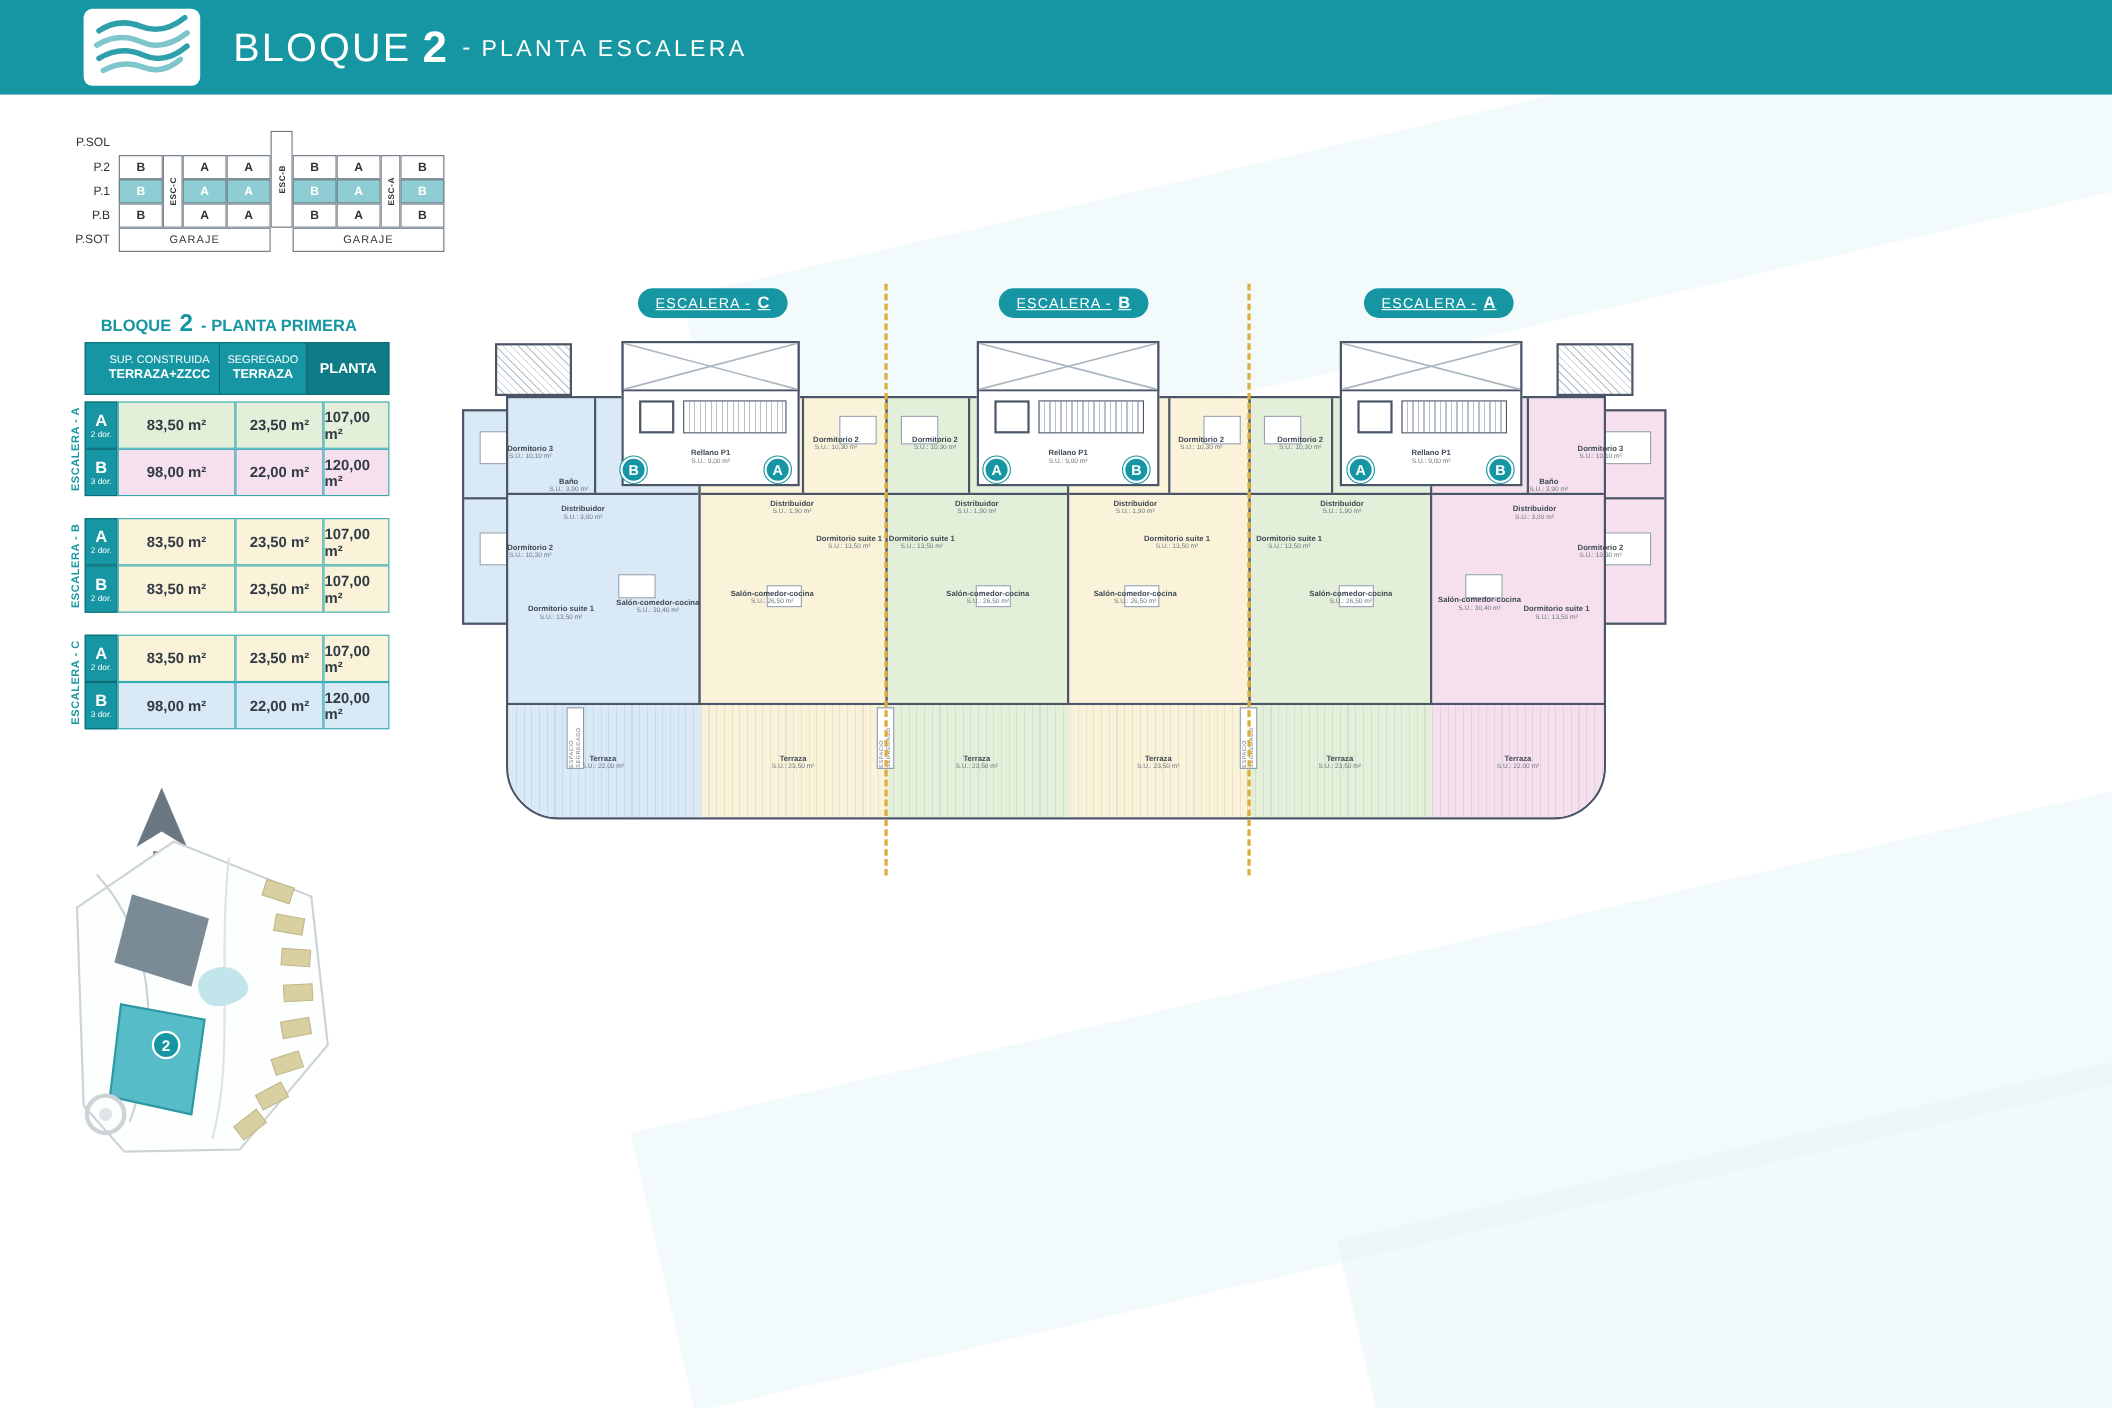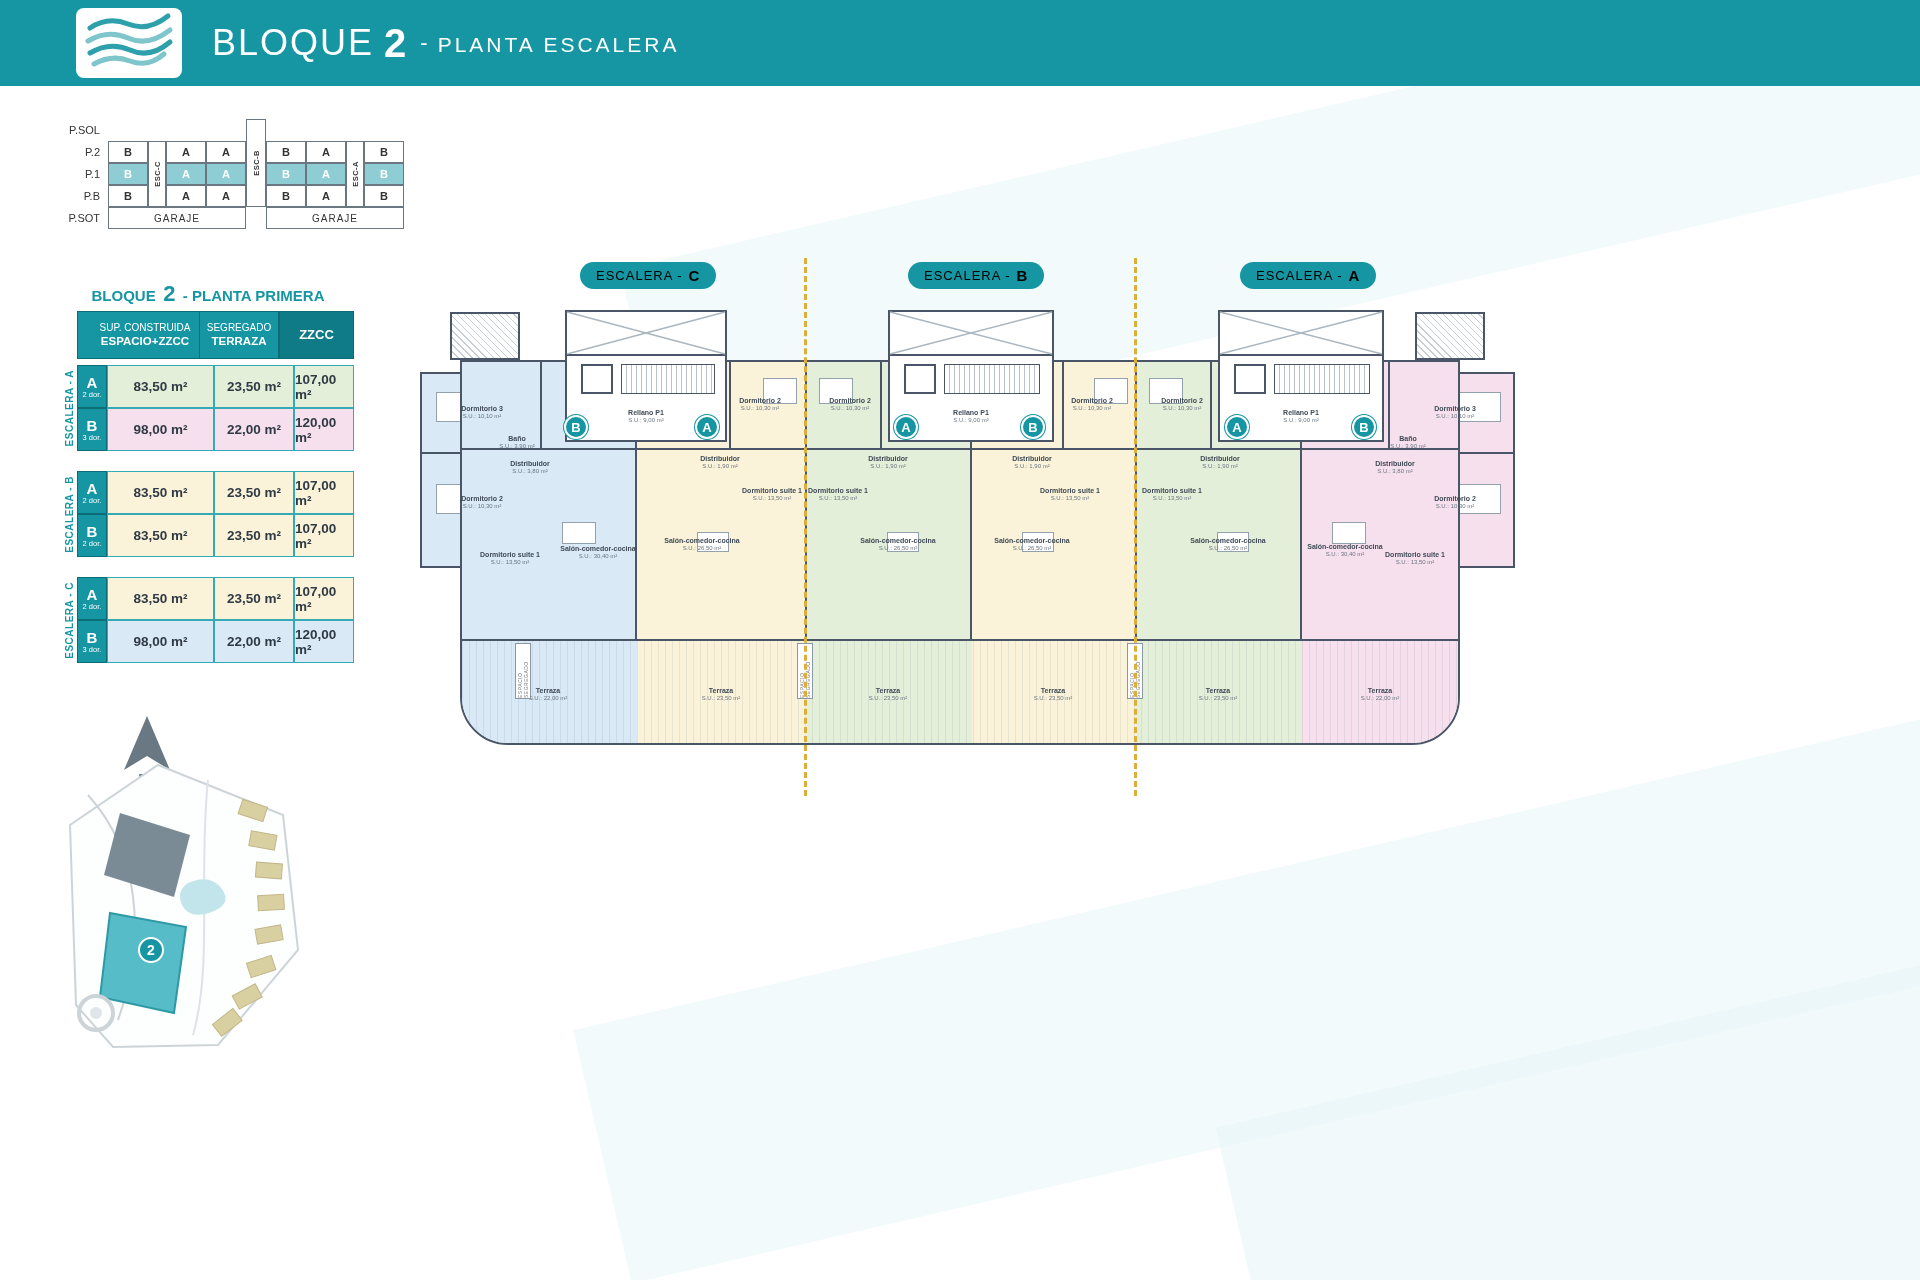--- a/index.html
+++ b/index.html
@@ -50,22 +50,22 @@
   .tletter i { font-style:normal; font-size:7.5px; }
   .tcell { position:absolute; top:0; height:43px; border:1px solid #35aab4; display:flex; align-items:center; justify-content:center;
            font-size:13.5px; font-weight:700; color:#2f3a44; }
   .c-blue  { background:#d9e9f6; }
   .c-cream { background:#faf3d9; }
   .c-green { background:#e4efda; }
   .c-pink  { background:#f6e0ee; }
 
   
   .fp { position:absolute; left:420px; top:252px; width:1095px; height:545px; z-index:2; }
-  .fp-badge { position:absolute; height:27px; padding:0 16px; background:#1696a2; color:#000000; border-radius:14px;
-              display:flex; align-items:center; font-size:13px; letter-spacing:1px; z-index:45; }
+  .fp-badge { position:absolute; height:27px; padding:0 16px; background:#1696a2; color:#ffffff; border-radius:14px;
+              display:flex; align-items:center; font-size:13px; letter-spacing:1px; z-index:45;text-decoration:underline; }
   .fp-badge b { font-size:15px; margin-left:6px; }
   .fp-dash { position:absolute; width:0; border-left:3px dashed #dcaf3c; z-index:40; }
   .fp-apt { position:absolute; border:2px solid #4a5568; z-index:1; }
   .wl { position:absolute; background:#4a5568; }
   .furn { position:absolute; background:#fff; border:1px solid #93a1ad; }
   .fp-core { position:absolute; background:#fff; border:2px solid #4a5568; z-index:20; }
   .lift { position:absolute; border:2px solid #4a5568; background:#fff; }
   .stairs { position:absolute; border:1px solid #4a5568; background:repeating-linear-gradient(90deg,#fff 0 4px,#b9c2cb 4px 5px); }
   .hatchbox { position:absolute; border:2px solid #4a5568; background:repeating-linear-gradient(45deg,#fff 0 4px,#c6ced5 4px 5px); z-index:15; }
   .unit-badge { position:absolute; width:24px; height:24px; border-radius:50%; background:#1696a2; color:#fff; font-weight:700;
@@ -156,27 +156,27 @@
 </div>
 
 <div class="tblwrap">
   <div class="tbl-title">
     <span class="s1">BLOQUE</span>
     <span class="s2">2</span>
     <span class="s3">- PLANTA PRIMERA</span>
   </div>
   <div class="th" style="left:15px;width:136px">
     <span class="l1">SUP. CONSTRUIDA</span>
-    <span class="l2">ESPACIO+ZZCC</span>
+    <span class="l2">TERRAZA+ZZCC</span>
   </div>
   <div class="th" style="left:137px;width:80px">
     <span class="l1">SEGREGADO</span>
     <span class="l2">TERRAZA</span>
   </div>
-  <div class="th total" style="left:217px;width:75px">ZZCC</div>
+  <div class="th total" style="left:217px;width:75px">PLANTA</div>
 
   <div class="tgroup" style="top:82px">
     <div class="tesc">
         <span>ESCALERA - A</span>
       </div>
     <div class="trow" style="top:0">
       <div class="tletter">
           <b>A</b>
           <i>2 dor.</i>
         </div>

